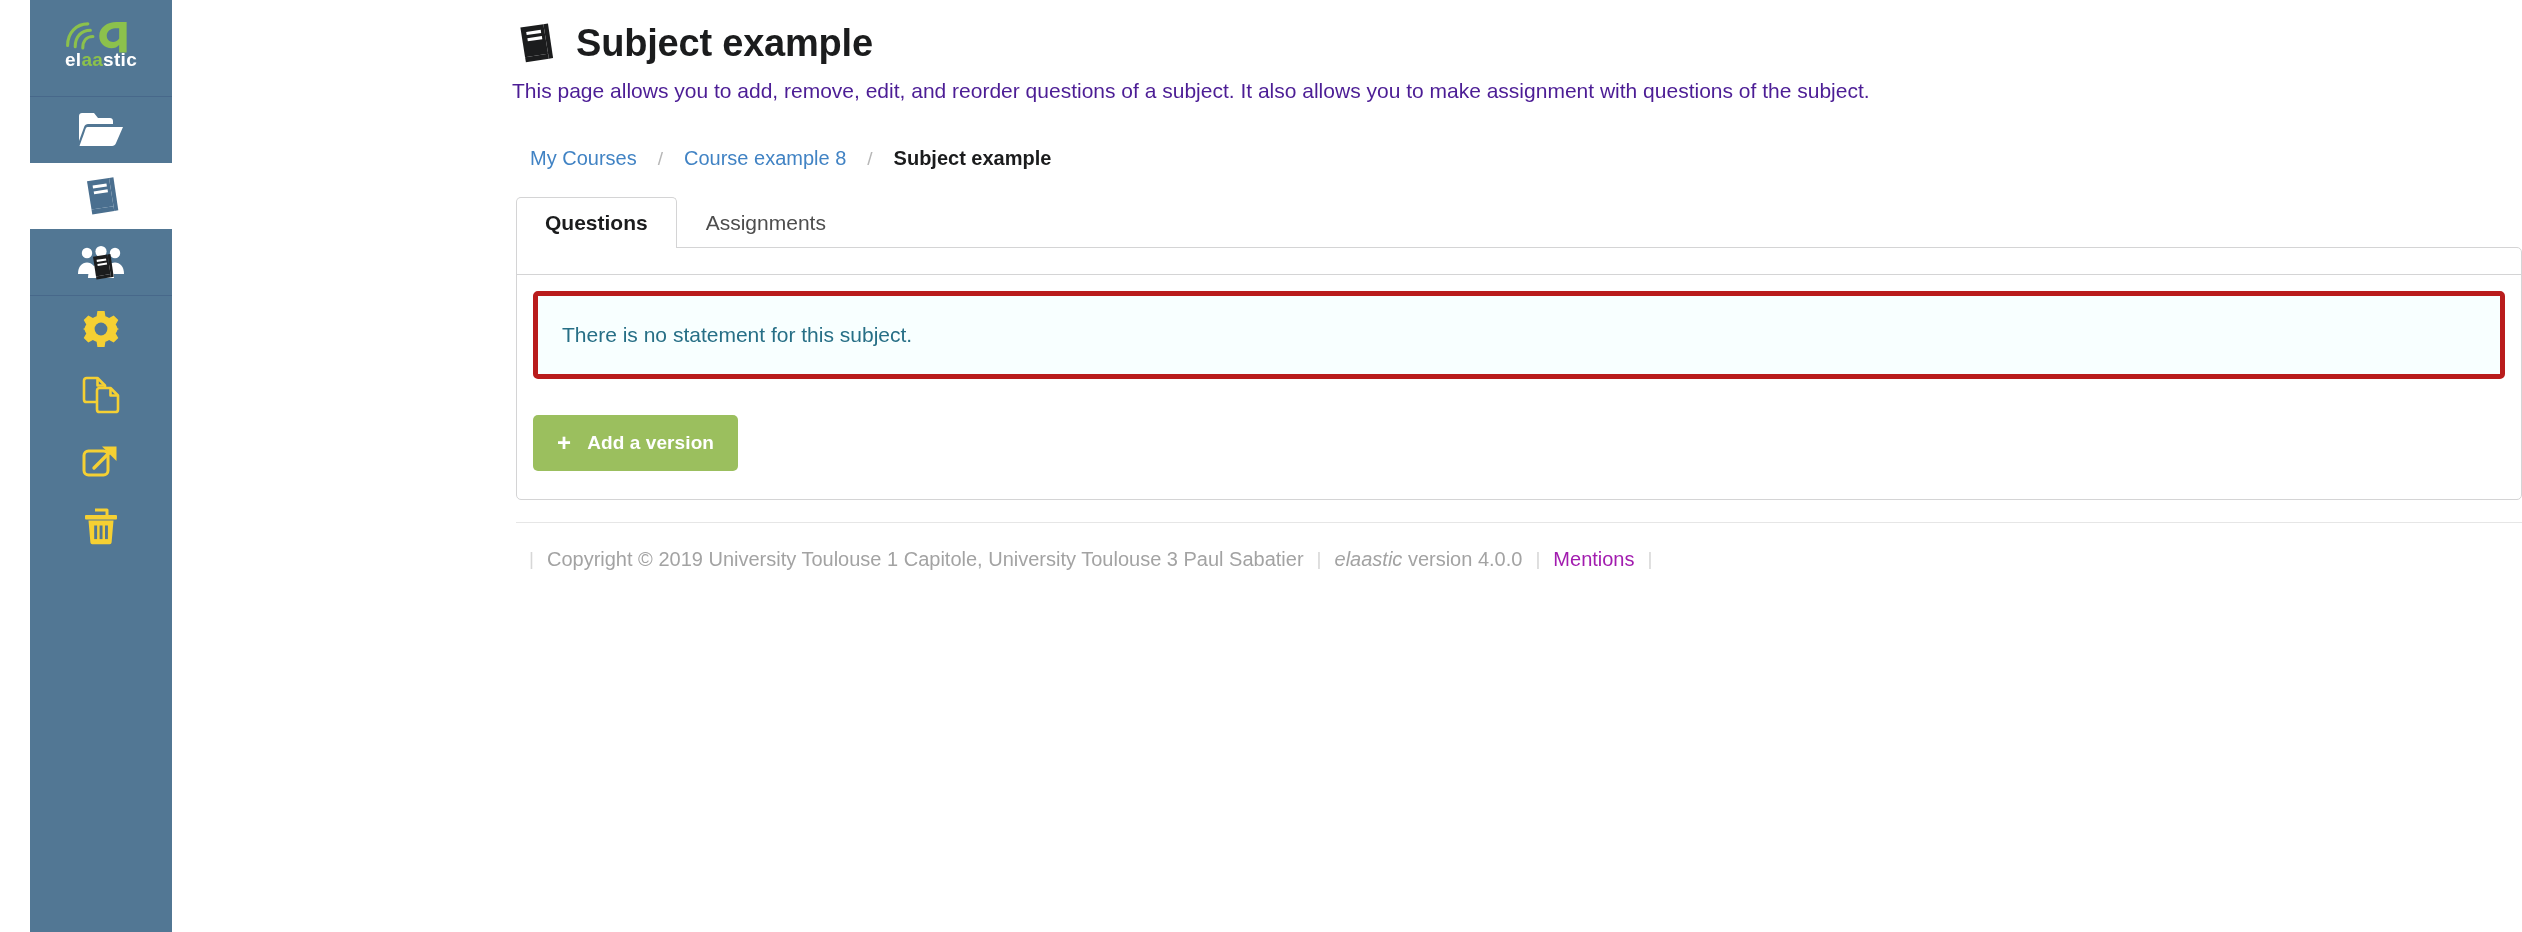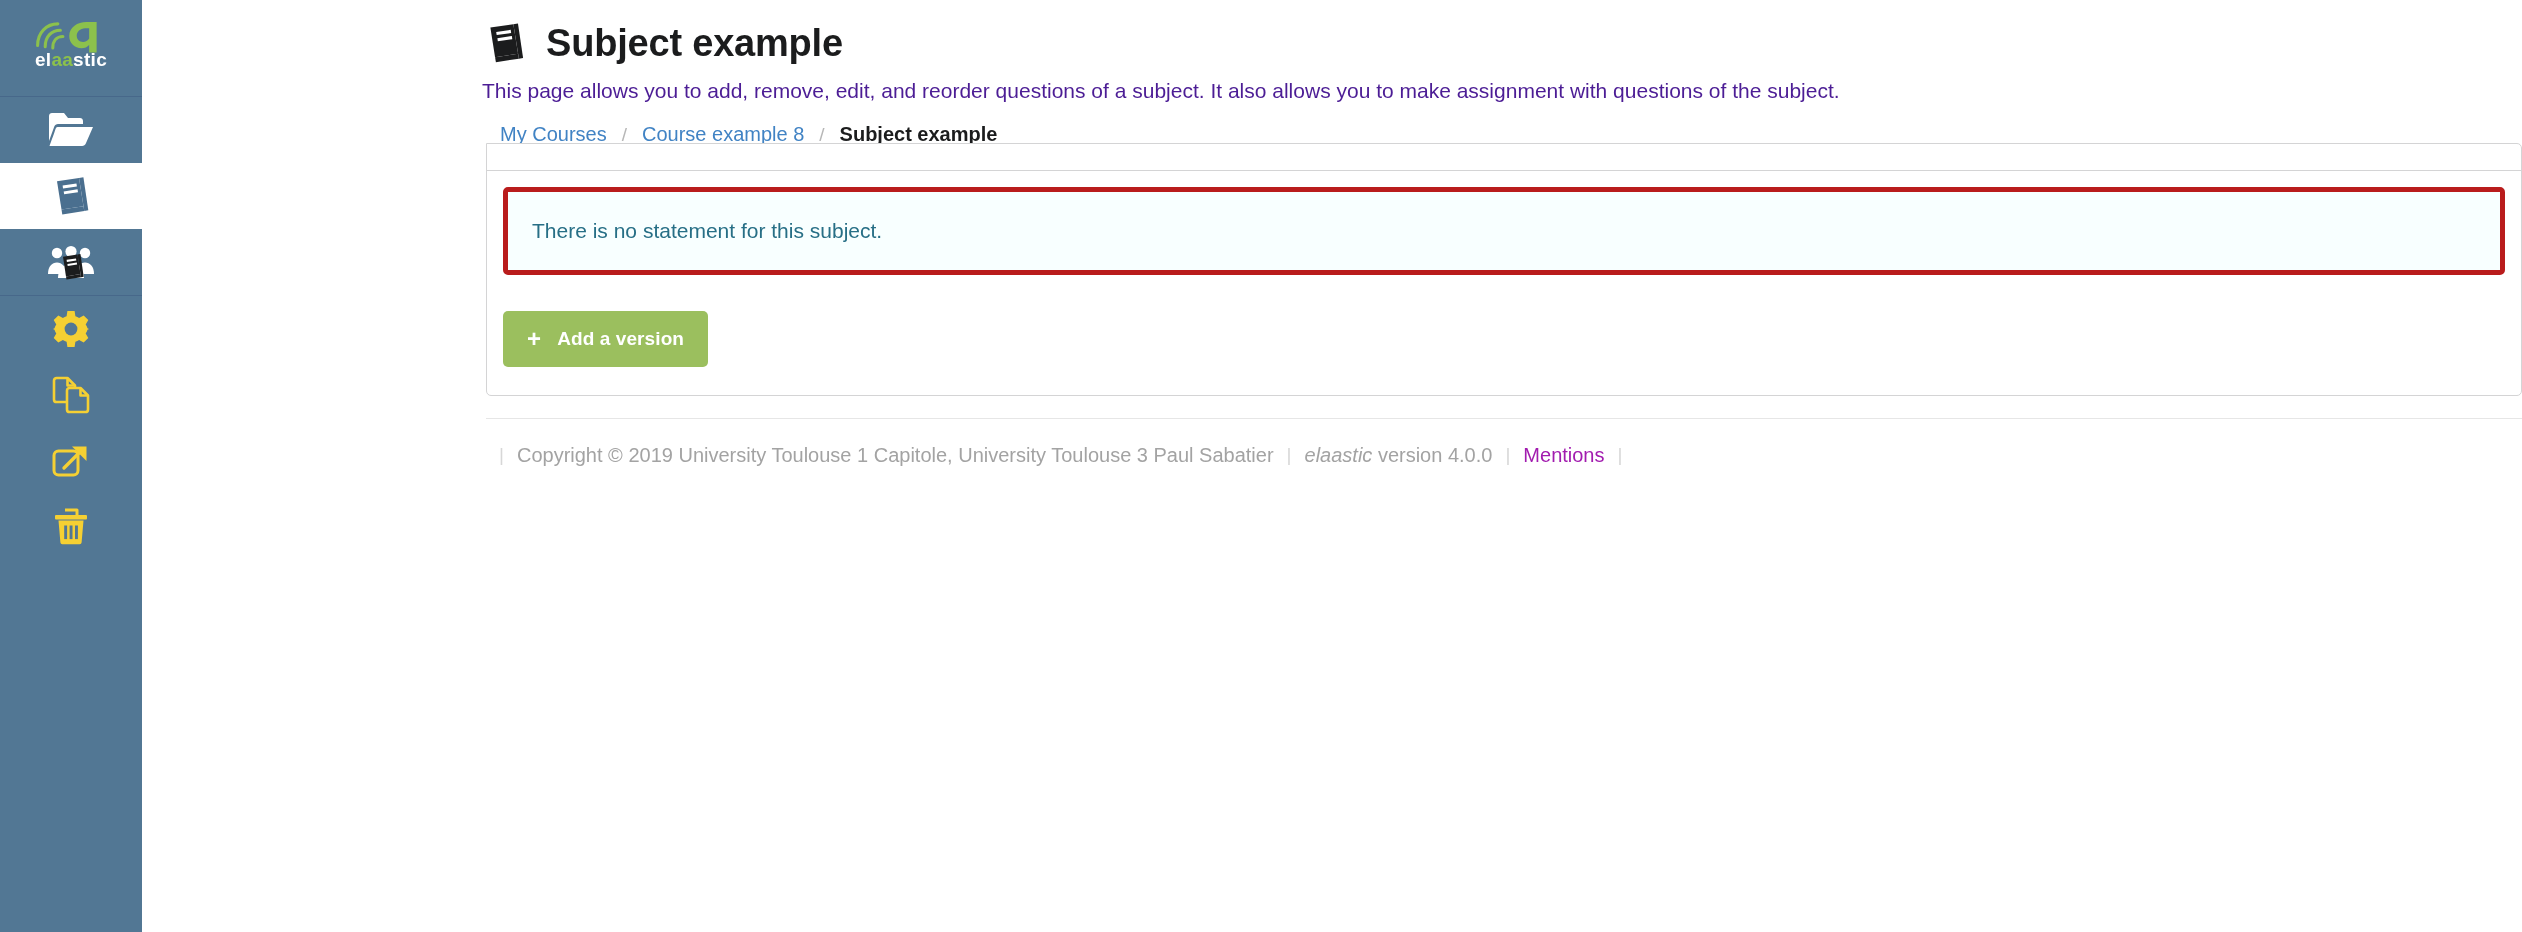--- a/index.html
+++ b/index.html
@@ -8,20 +8,21 @@
     margin: 0; padding: 0;
     width: 2522px; height: 932px;
     overflow: hidden;
     background: #ffffff;
     font-family: "Liberation Sans", sans-serif;
   }
   .app {
     display: flex;
     width: 2522px;
     height: 932px;
+    padding-left: 30px;
   }
 
   
   .sidebar {
     width: 142px;
     min-width: 142px;
     height: 932px;
     background: #527794;
     display: flex;
     flex-direction: column;
@@ -105,25 +106,25 @@
     font-size: 21px;
     color: #4c1d95;
     margin-top: 6px;
     line-height: 1.25;
     font-weight: 400;
   }
 
   
   .breadcrumb {
     margin-left: 358px;
-    margin-top: 20px;
+    margin-top: 44px;
     font-size: 20px;
     display: flex;
     align-items: center;
-    gap: 4px;
+    gap: 10px;
     line-height: 1;
   }
   .bc-link {
     color: #4183c4;
     text-decoration: none;
     cursor: pointer;
   }
   .bc-sep {
     color: #b7b7b7;
     margin: 0 11px;
@@ -357,20 +358,26 @@
     </div>
 
     <div class="breadcrumb">
       <a class="bc-link">My Courses</a>
       <span class="bc-sep">/</span>
       <a class="bc-link">Course example 8</a>
       <span class="bc-sep">/</span>
       <span class="bc-active">Subject example</span>
     </div>
 
+    <div class="tabs-wrap">
+      <div class="tabs">
+        <div class="tab active">Questions</div>
+        <div class="tab">Assignments</div>
+      </div>
+    </div>
 
     <div class="panel">
       <div class="panel-topbar"></div>
       <div class="panel-body">
         <div class="alert">There is no statement for this subject.</div>
       </div>
       <div class="panel-actions">
         <button class="btn-add">
           <span class="plus">+</span>
           <span>Add a version</span>

